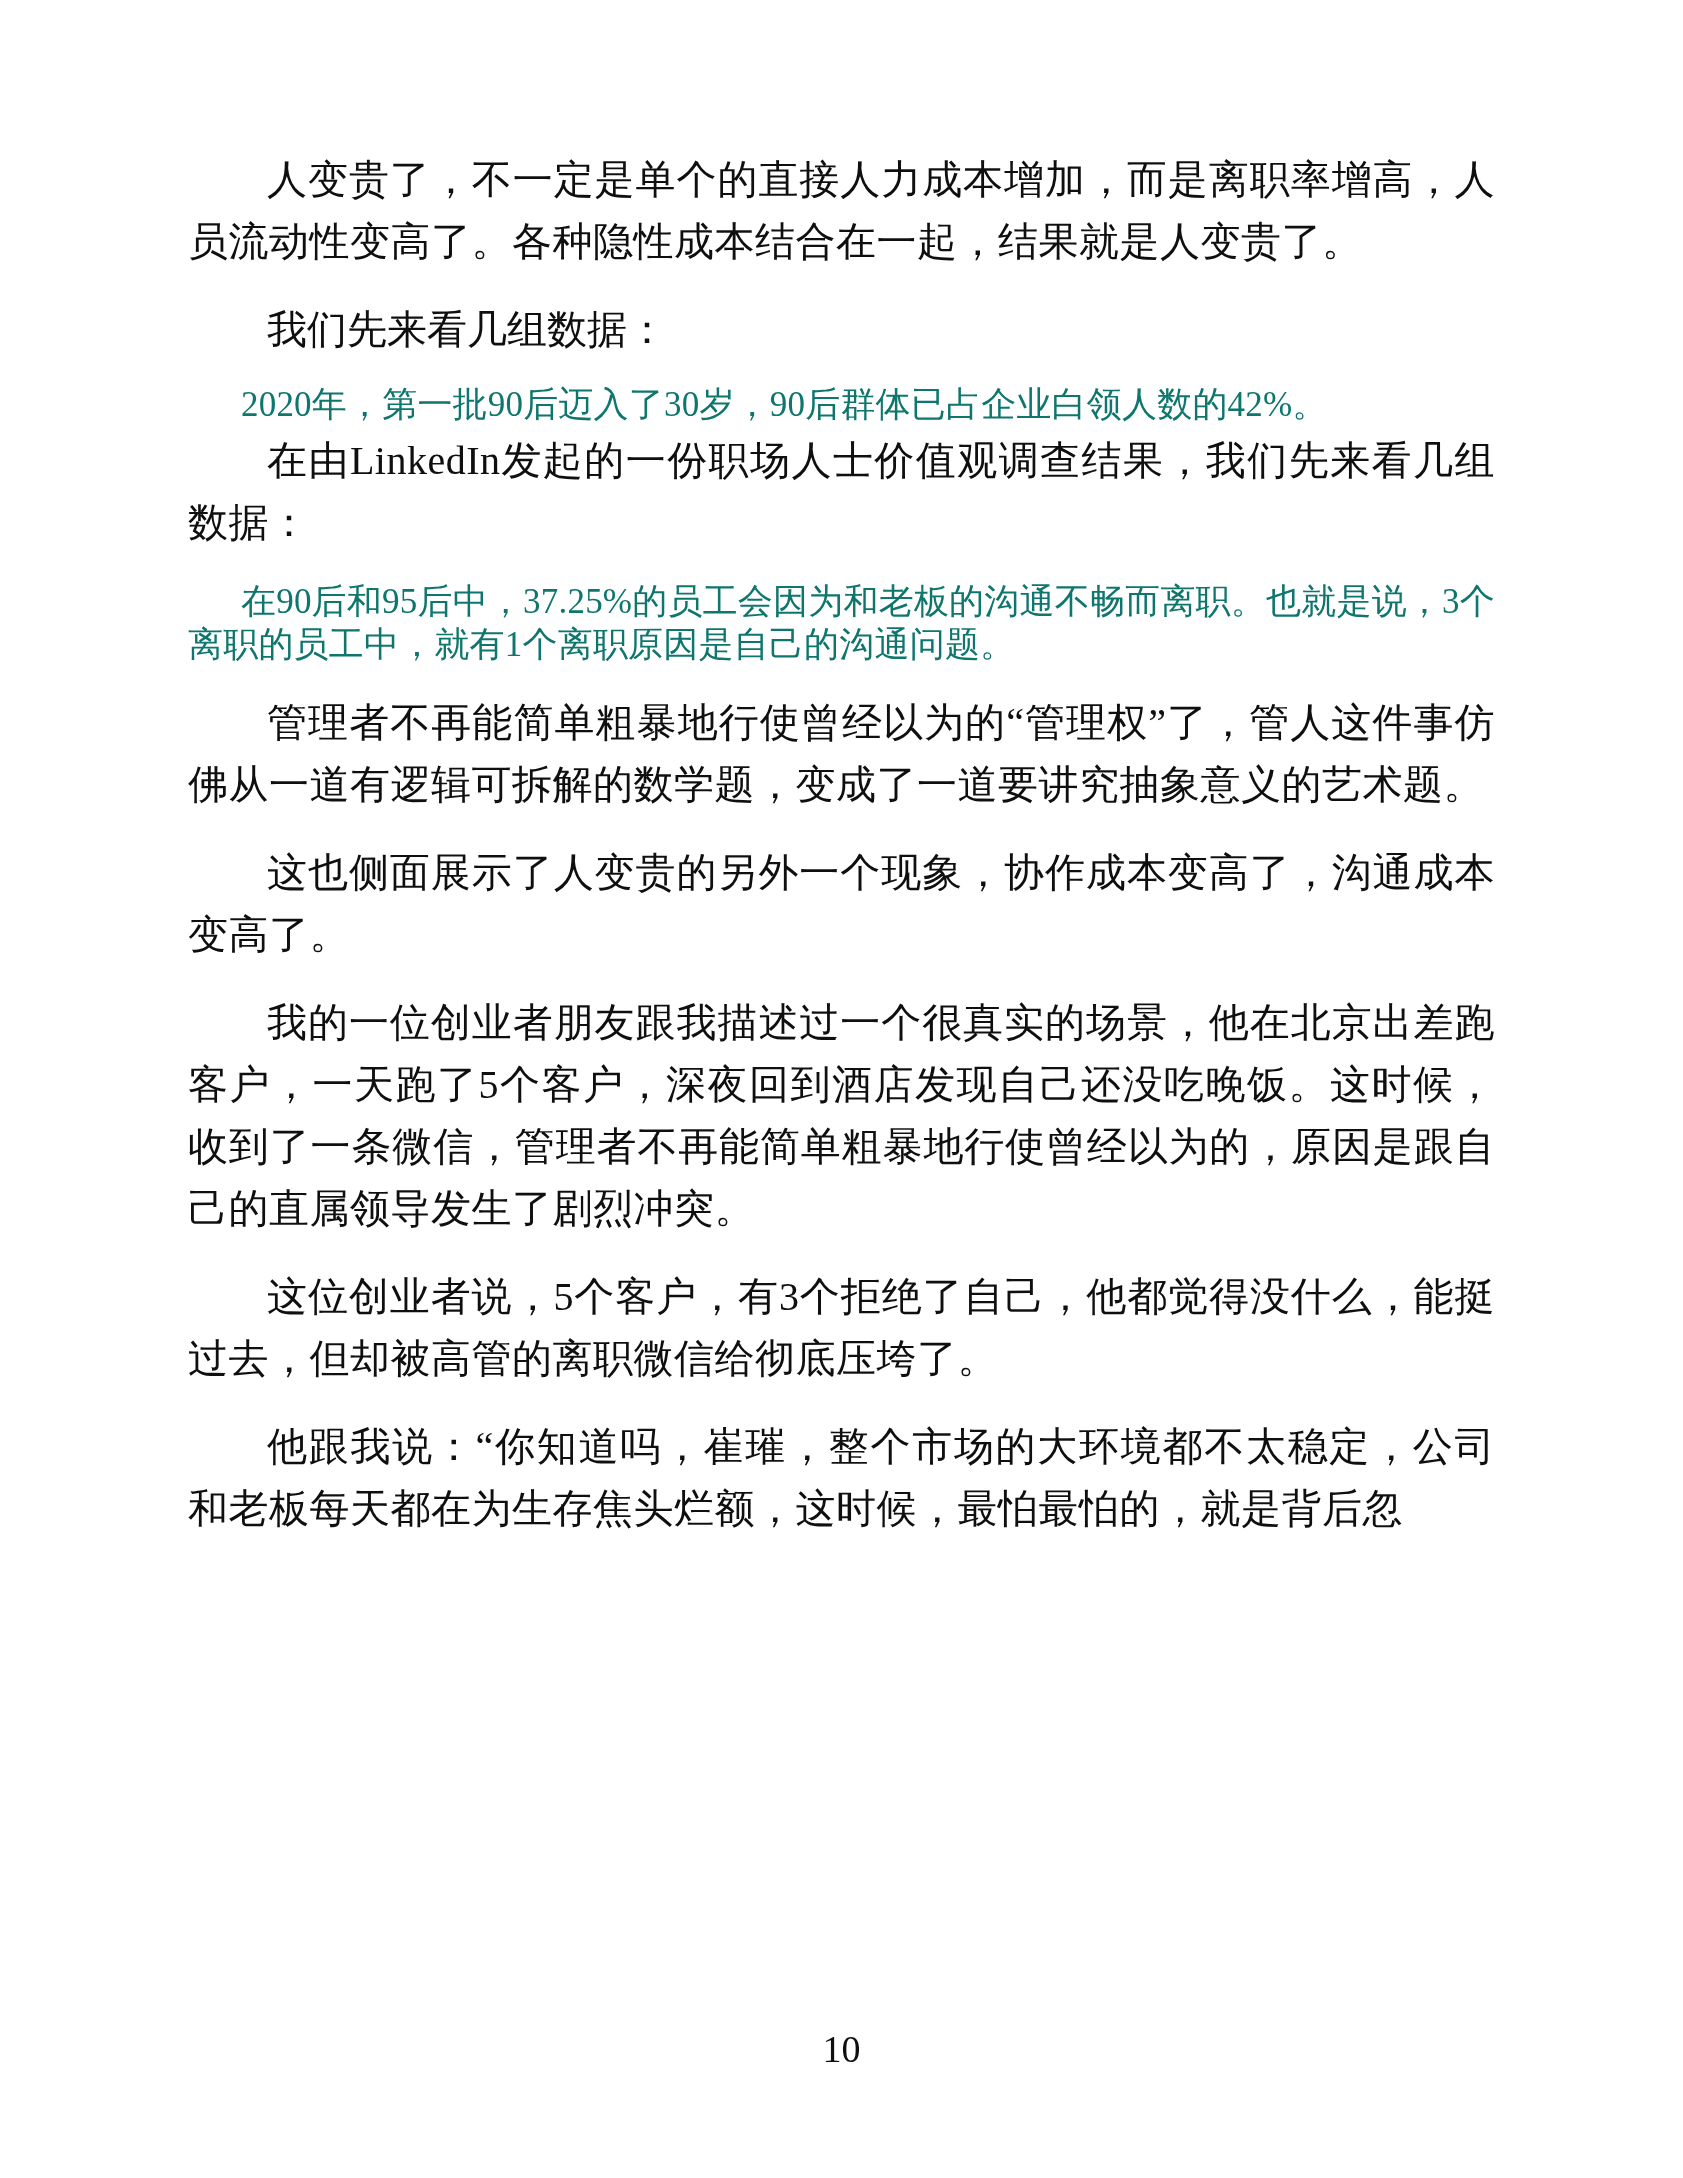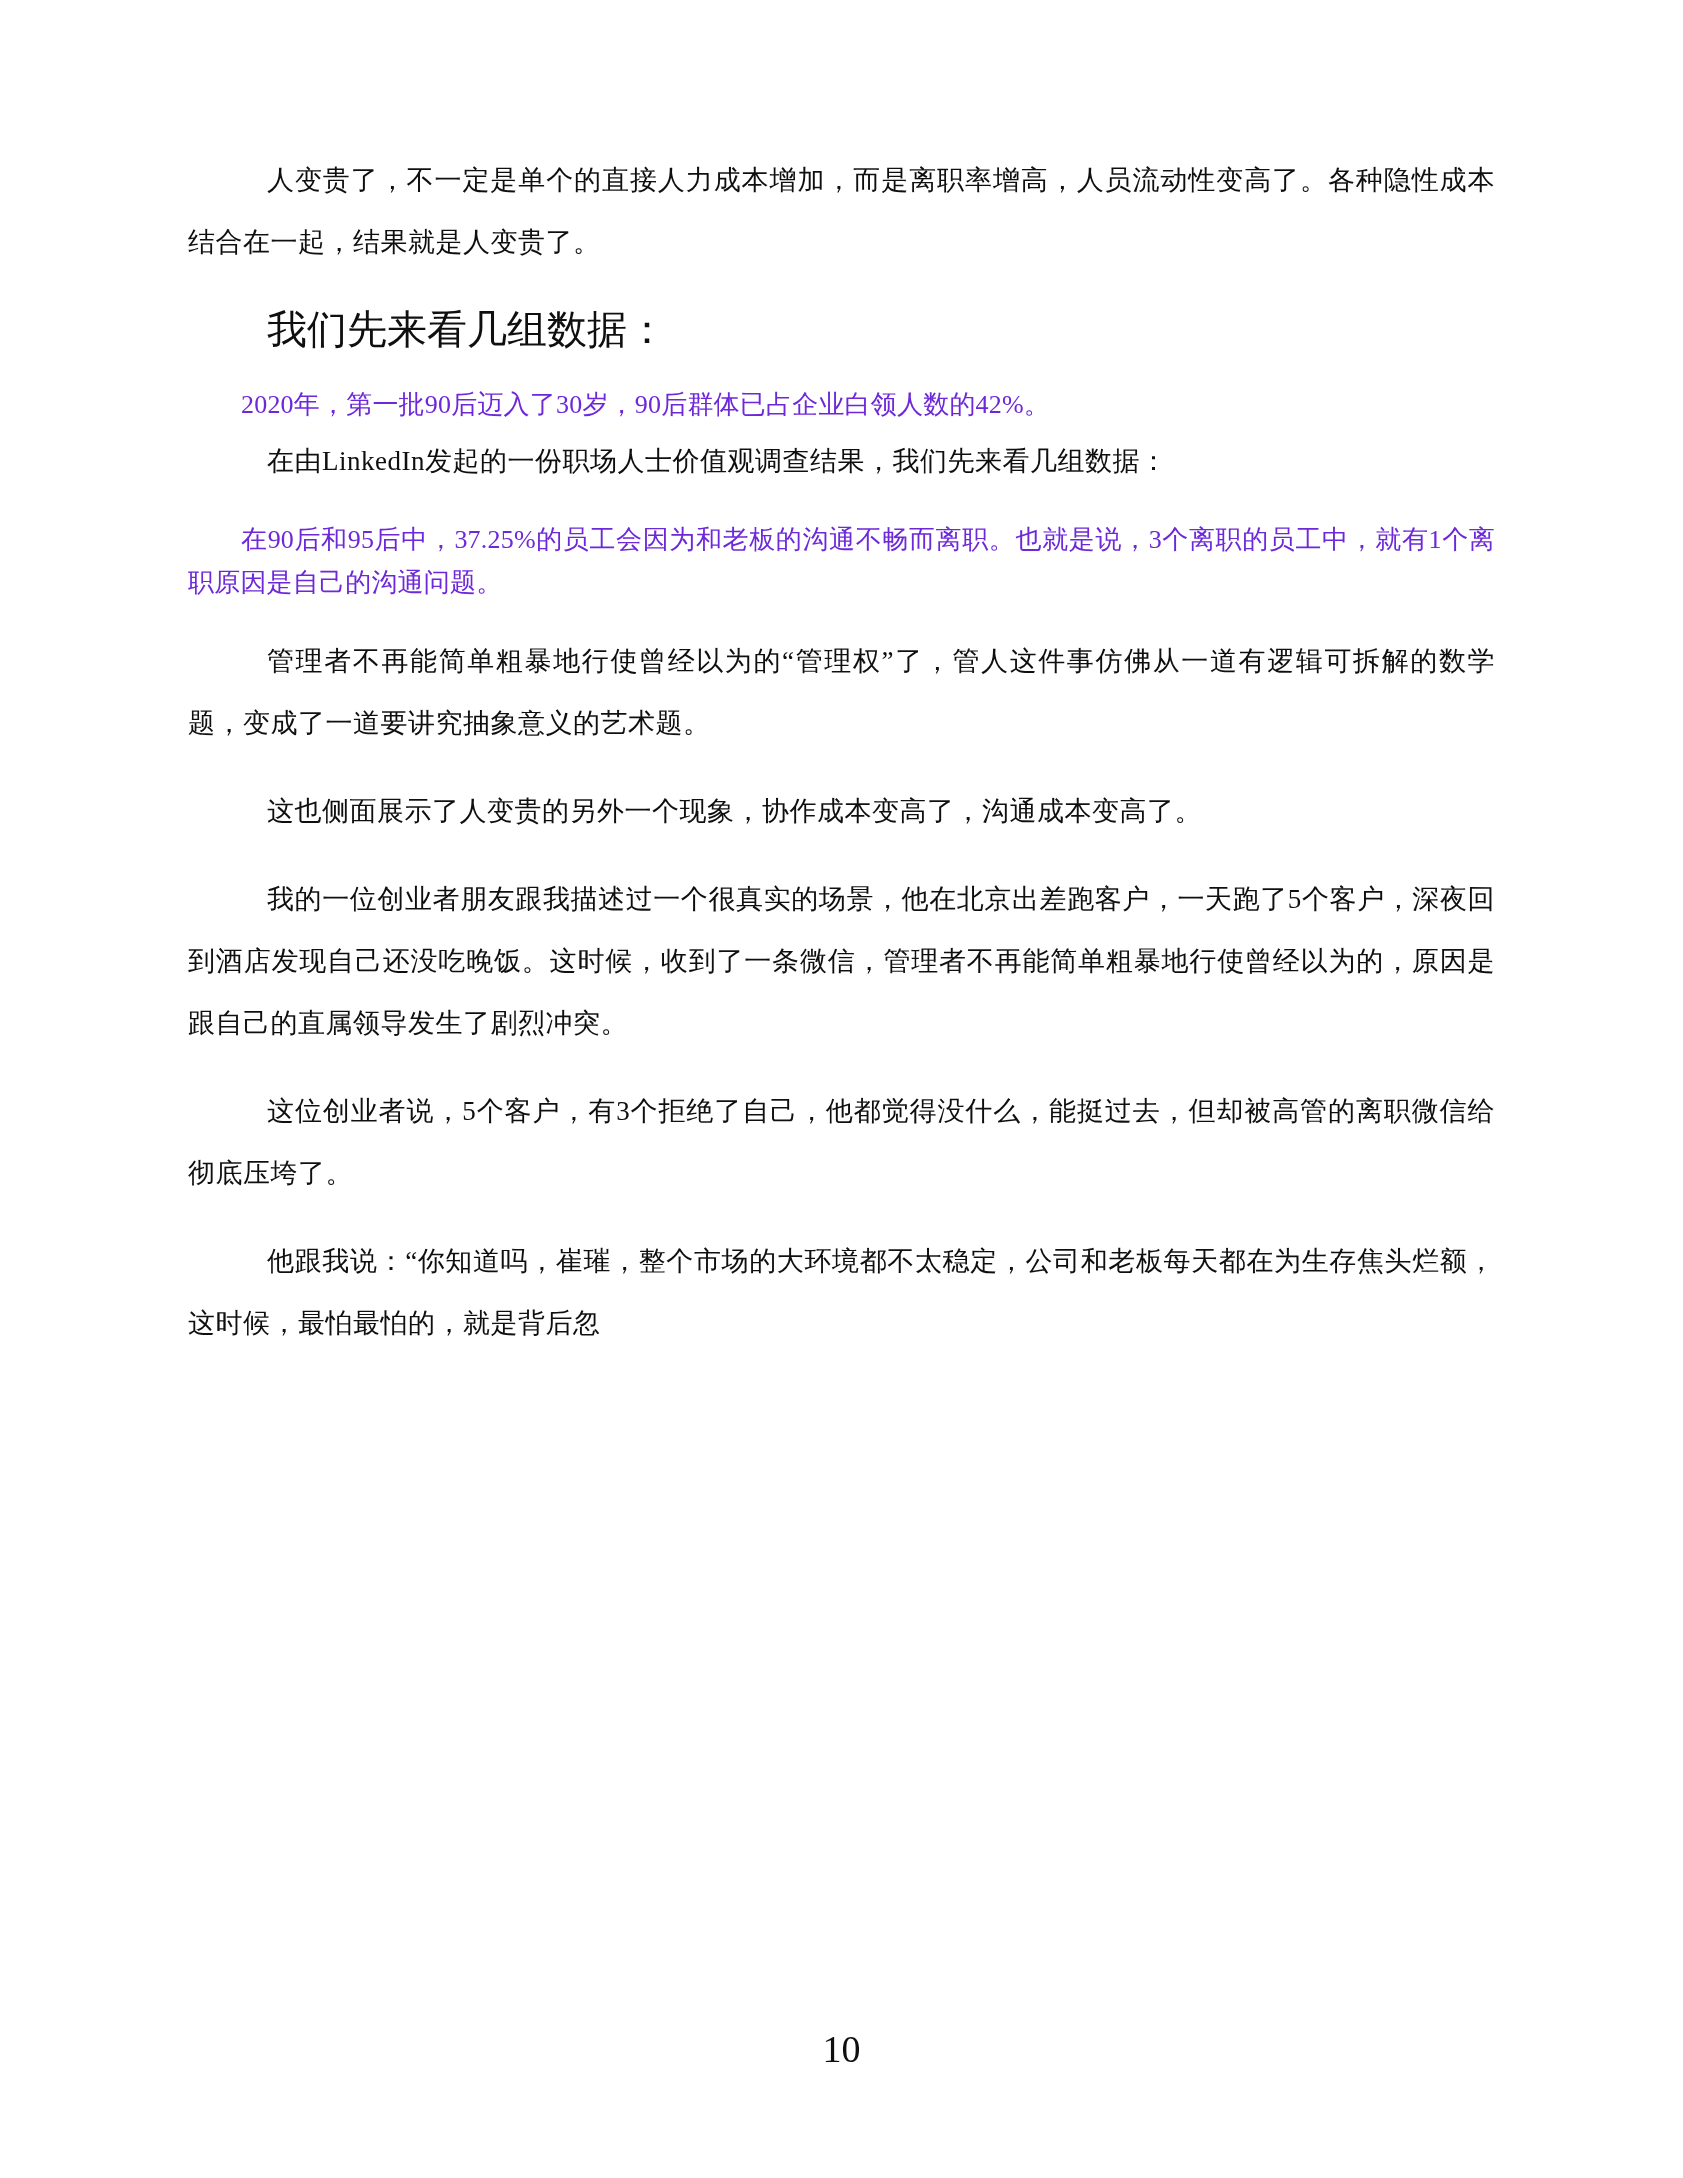--- a/index.html
+++ b/index.html
@@ -26,48 +26,48 @@
 
   .content {
     position: absolute;
     left: 188px;
     top: 149px;
     width: 1307px;
   }
 
   
   .para {
-    font-size: 27px;
+    font-size: 40px;
     line-height: 62px;
     text-align: justify;
     text-justify: inter-character;
     text-indent: 79px;
     margin: 0 0 26px 0;
     letter-spacing: 0.5px;
     color: #100f0f;
   }
 
   
   .lead {
     font-size: 40px;
     line-height: 62px;
     text-indent: 79px;
     margin: 0 0 22px 0;
     color: #100f0f;
   }
 
   
   .quote {
-    font-size: 26px;
+    font-size: 35px;
     line-height: 43px;
     text-align: justify;
     text-justify: inter-character;
     text-indent: 53px;
     margin: 0 0 4px 0;
-    color: #6d28d9;
+    color: #0f766e;
     letter-spacing: 0.2px;
   }
 
   .quote.last {
     margin-bottom: 26px;
   }
 
   .page-number {
     position: absolute;
     left: 0;

